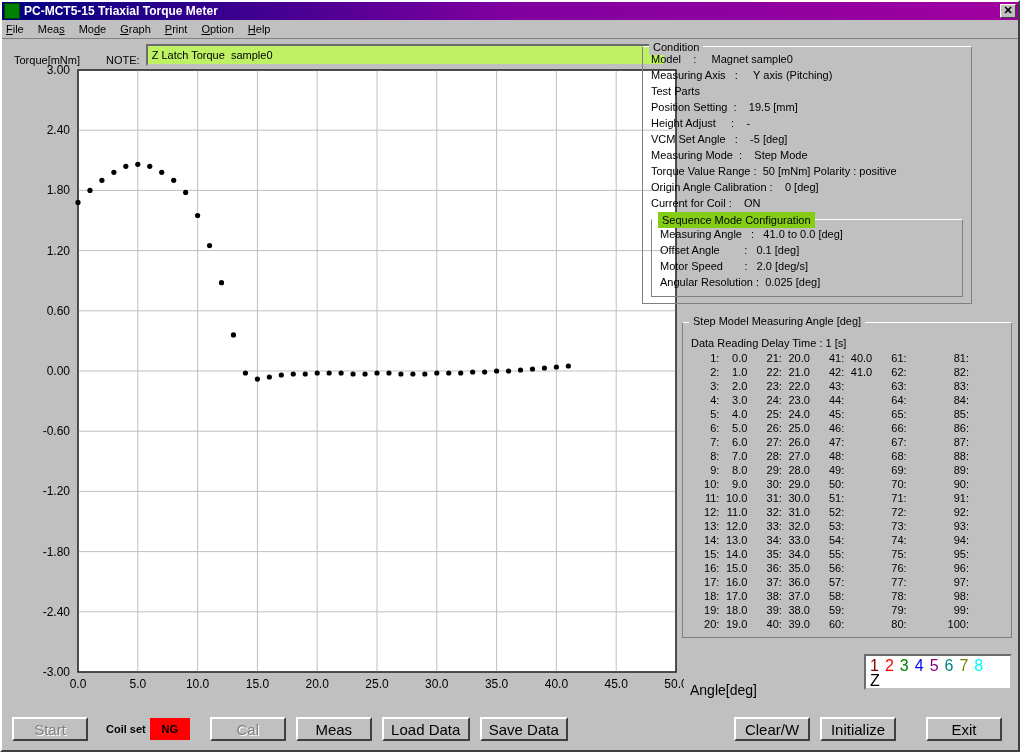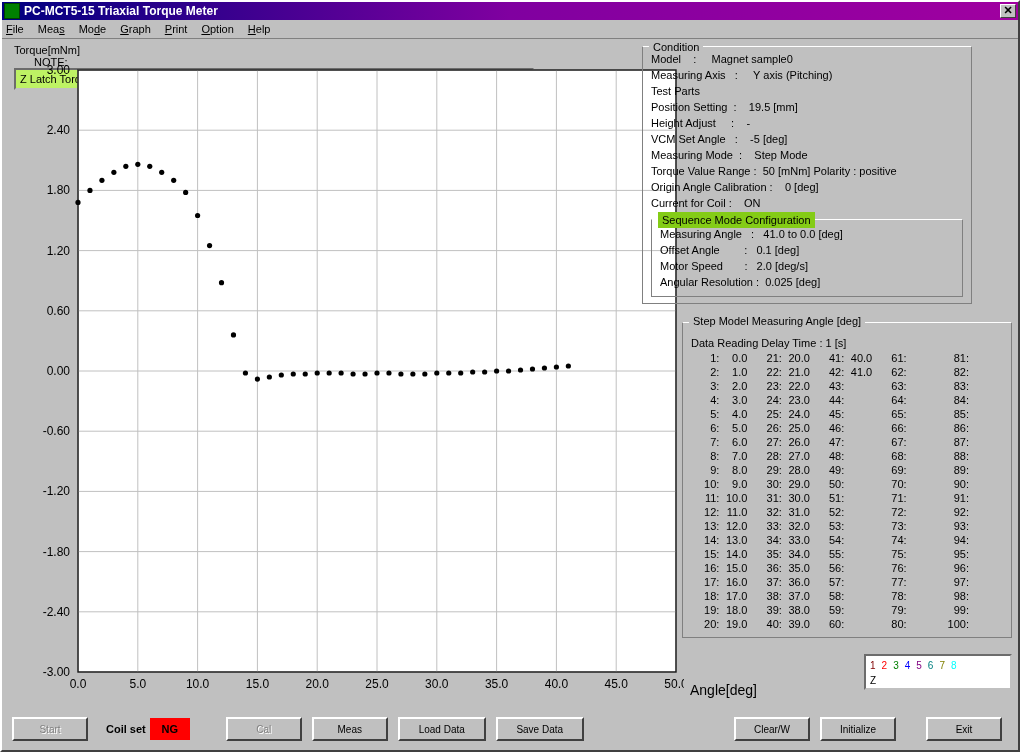--- a/index.html
+++ b/index.html
@@ -49,21 +49,21 @@
     display: flex; align-items: center;
     padding: 0 4px;
     border-bottom: 1px solid #808080;
   }
   .menubar span { margin-right: 14px; cursor: default; }
   .menubar span u { text-decoration: underline; }
 
   .topline {
     position: absolute;
     top: 42px; left: 12px;
-    display: flex; align-items: flex-start; flex-direction: column;
+    display: flex; align-items: flex-end;
   }
   .topline .lbl { margin-right: 6px; }
   .note-input {
     width: 520px; height: 18px;
     border: 2px inset #c0c0c0;
     background: #bef264;
     padding: 9px 4px;
     font-family: inherit; font-size: 11px;
   }
 
@@ -136,53 +136,53 @@
   .step-col .idx { display: inline-block; width: 22px; text-align: right; }
   .step-col .val { display: inline-block; width: 28px; text-align: right; }
 
   .legend-box {
     position: absolute;
     left: 862px; top: 652px;
     width: 148px; height: 36px;
     border: 2px inset #c0c0c0;
     background: #fff;
     padding: 2px 4px;
-    font-size: 10px;
+    font-size: 16px;
     line-height: 15px;
   }
   .legend-nums span { margin-right: 6px; }
 
   .button-row {
     position: absolute;
     left: 10px; bottom: 6px; right: 6px;
     height: 30px;
     display: flex; align-items: center;
   }
   .btn {
     height: 24px;
     min-width: 76px;
     background: #c0c0c0;
     border: 2px solid #fff;
     border-right-color: #404040; border-bottom-color: #404040;
     margin-right: 10px;
     text-align: center;
     line-height: 20px;
-    font-family: inherit; font-size: 10px;
+    font-family: inherit; font-size: 15px;
     cursor: pointer;
   }
   .btn.disabled { color: #808080; text-shadow: 1px 1px #fff; }
   .coilset-label { margin: 0 4px 0 8px; font-weight: bold;}
   .ng-box {
     width: 40px; height: 22px;
     background: #ff0000;
     color: #000;
     text-align: center;
     line-height: 22px;
     font-weight: bold;
-    margin-right: 36px;
+    margin-right: 20px;
   }
   .spacer { flex: 1; }
 </style>
 </head>
 <body>
 
 <div class="window">
   <div class="titlebar">
     <div class="icon"></div>
     <div class="title">PC-MCT5-15  Triaxial Torque Meter</div>

